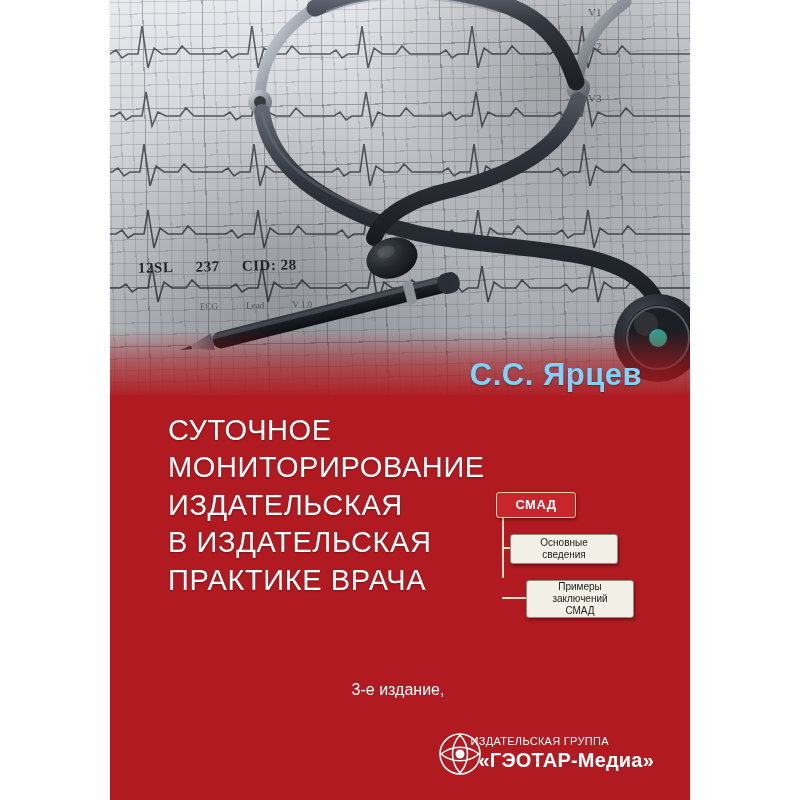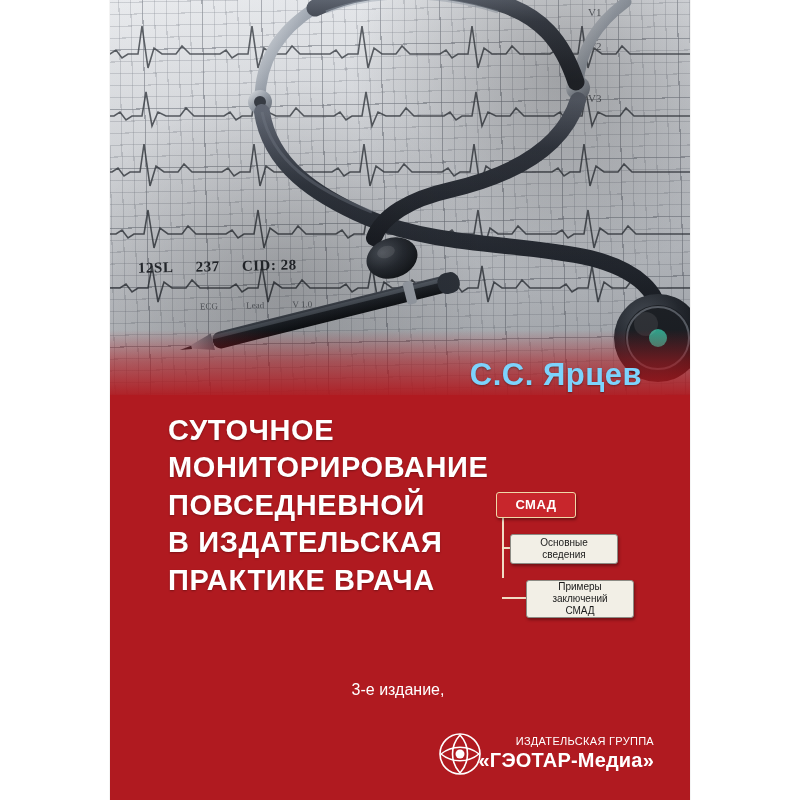--- a/index.html
+++ b/index.html
@@ -141,21 +141,21 @@
     text-shadow: 0 1px 2px rgba(0,0,0,0.35);
   }
 
   .title {
     position: absolute;
     left: 58px;
     top: 412px;
     width: 440px;
     color: #ffffff;
     font-size: 29px;
-    font-weight: bold;
+    font-weight: normal;
     line-height: 1.29;
     letter-spacing: 0.6px;
     text-shadow: 0 1px 2px rgba(0,0,0,0.3);
   }
   .title div { white-space: nowrap; }
 
   .edition {
     position: absolute;
     left: 58px;
     top: 678px;
@@ -210,21 +210,20 @@
   }
   .c-v1 { left: 28px; top: 26px; width: 2px; height: 60px; }
   .c-h1 { left: 28px; top: 55px; width: 10px; height: 2px; }
   .c-h2 { left: 28px; top: 105px; width: 26px; height: 2px; }
 
   
   .publisher {
     position: absolute;
     right: 36px;
     bottom: 28px;
-    text-align: right;
     color: #ffffff;
   }
   .pub-line1 {
     font-size: 11px;
     letter-spacing: 0.3px;
     margin-bottom: 2px;
   }
   .pub-line2 {
     font-size: 20px;
     font-weight: bold;
@@ -358,21 +357,21 @@
 
     <div class="paper-shade"></div>
     <div class="photo-fade"></div>
   </div>
 
   <div class="author">С.С. Ярцев</div>
 
   <div class="title">
     <div>СУТОЧНОЕ</div>
     <div>МОНИТОРИРОВАНИЕ</div>
-    <div>ПОВСЕДНЕВНОЙ</div>
+    <div>ИЗДАТЕЛЬСКАЯ</div>
     <div>В ИЗДАТЕЛЬСКАЯ</div>
     <div>ПРАКТИКЕ ВРАЧА</div>
   </div>
 
   <div class="scheme">
     <div class="connector c-v1"></div>
     <div class="connector c-h1"></div>
     <div class="connector c-h2"></div>
     <div class="box box-main">СМАД</div>
     <div class="box box-b">Примеры заключений СМАД</div>

